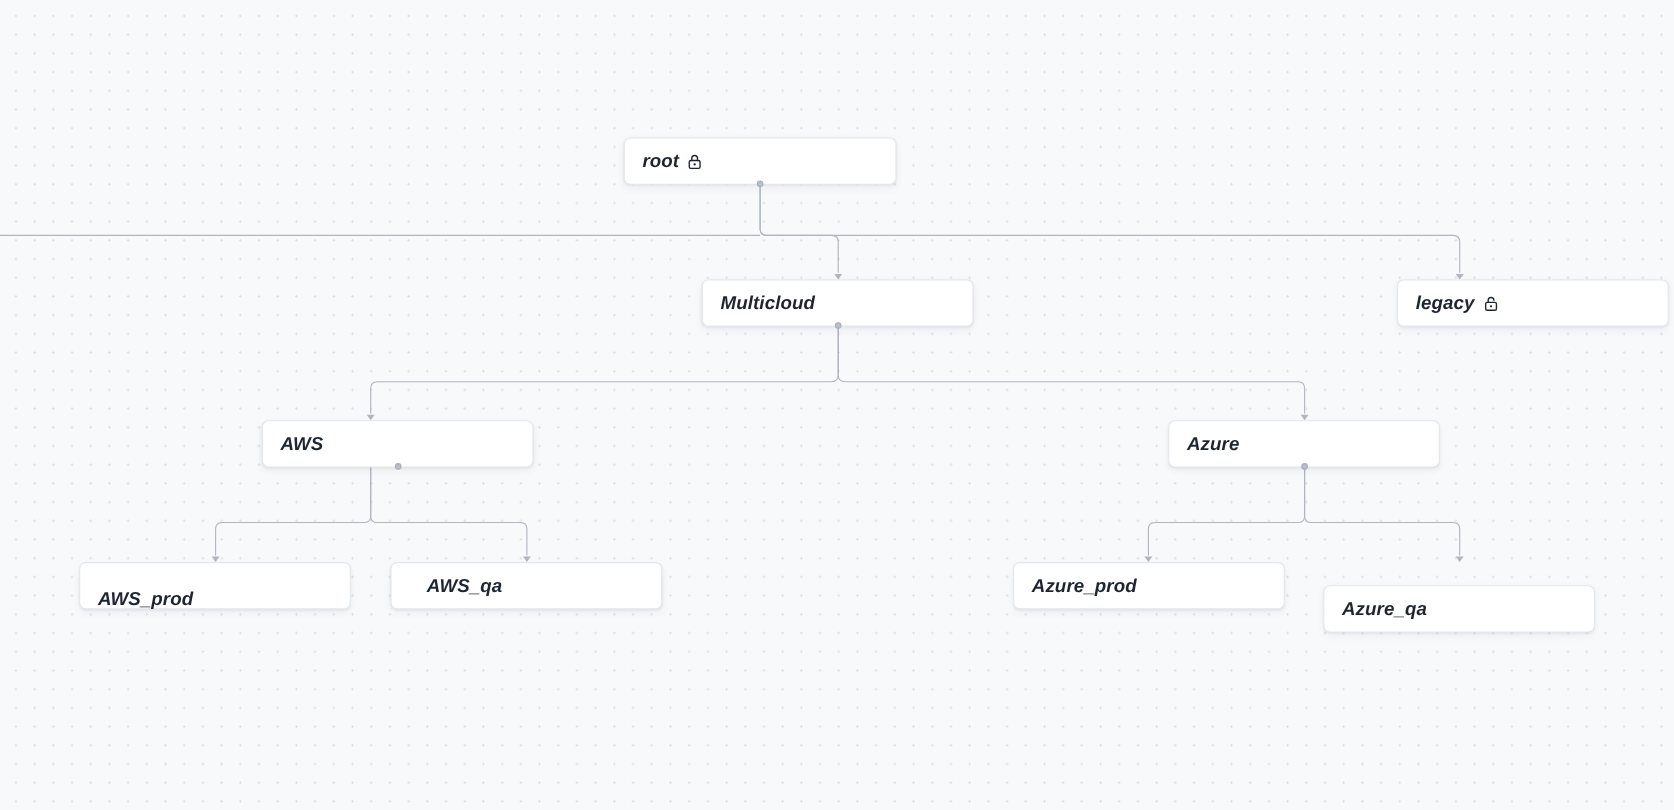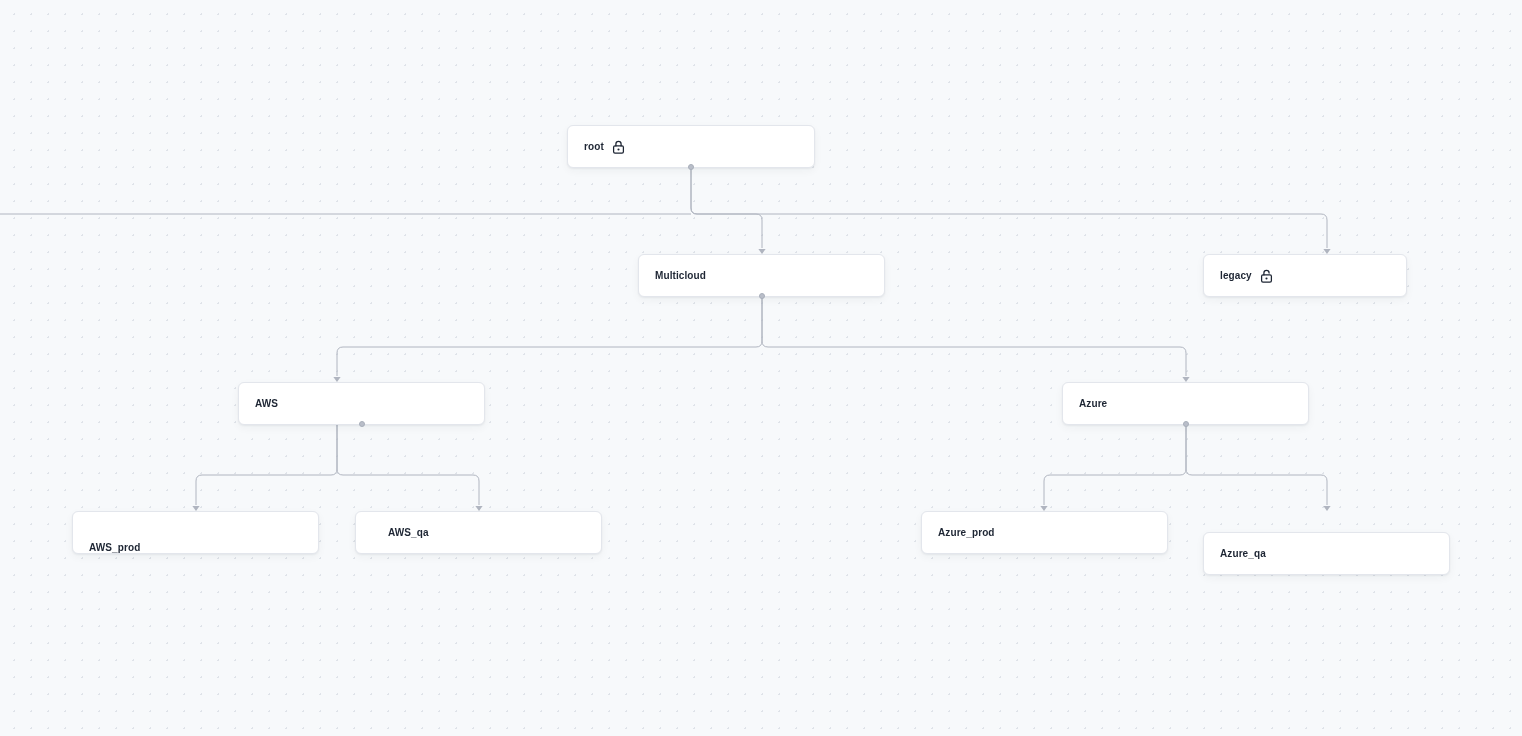--- a/index.html
+++ b/index.html
@@ -41,26 +41,27 @@
     border-radius: 6px;
     box-shadow: 0 1px 2px rgba(33, 40, 54, 0.06),
                 0 3px 8px rgba(33, 40, 54, 0.045);
     display: flex;
     align-items: center;
     padding: 0 16px;
     cursor: pointer;
   }
 
   .node-label {
-    font-size: 10px;
+    font-size: 17px;
     font-weight: bold;
     color: #1d2533;
     letter-spacing: 0.1px;
     white-space: nowrap;
     line-height: 1;
+    font-style: italic;
   }
 
   .node-icon {
     display: inline-flex;
     align-items: center;
     margin-left: 8px;
     position: relative;
     top: 0px;
   }
 
@@ -134,21 +135,21 @@
             <path d="M3.9 5.9 V4.0 a2.6 2.6 0 0 1 5.2 0 V5.9"></path>
             <circle cx="6.5" cy="9.5" r="1.05" fill="#1d2533" stroke="none"></circle>
           </svg>
         </span>
         <div class="handle"></div>
       </div>
       <div class="node" style="left: 638px; top: 254px; width: 247px; height: 43px;">
         <span class="node-label">Multicloud</span>
         <div class="handle"></div>
       </div>
-      <div class="node" style="left: 1203px; top: 254px; width: 204px; height: 43px;">
+      <div class="node" style="left: 1270px; top: 254px; width: 247px; height: 43px;">
         <span class="node-label">legacy</span>
         <span class="node-icon">
           <svg width="13" height="14" viewBox="0 0 13 14" fill="none" stroke="#1d2533" stroke-width="1.25" stroke-linecap="round" stroke-linejoin="round">
             <rect x="1.6" y="5.9" width="9.8" height="7.2" rx="1.4"></rect>
             <path d="M3.9 5.9 V4.0 a2.6 2.6 0 0 1 5.2 0"></path>
             <circle cx="6.5" cy="9.5" r="1.05" fill="#1d2533" stroke="none"></circle>
           </svg>
         </span>
       </div>
       <div class="node" style="left: 214px; top: 382px; width: 247px; height: 43px; margin-left: 24px;">

